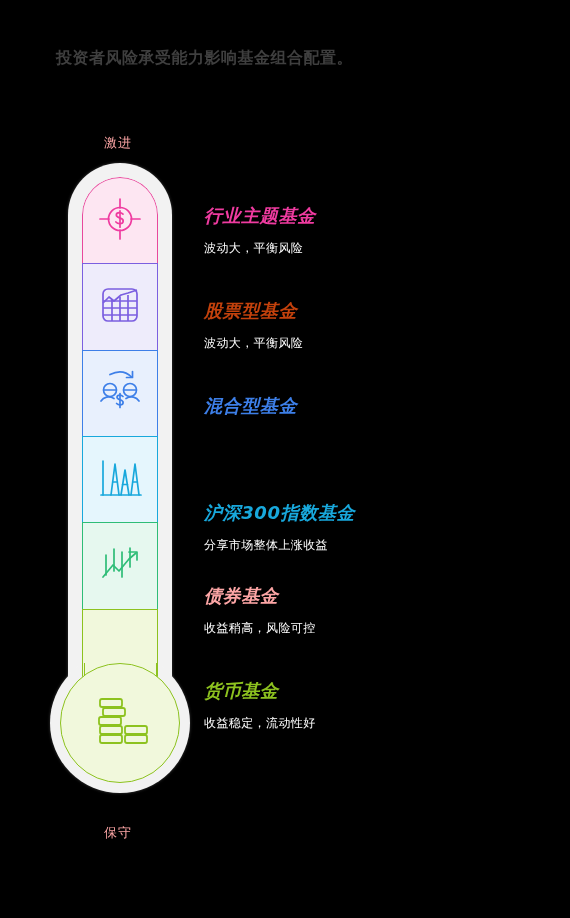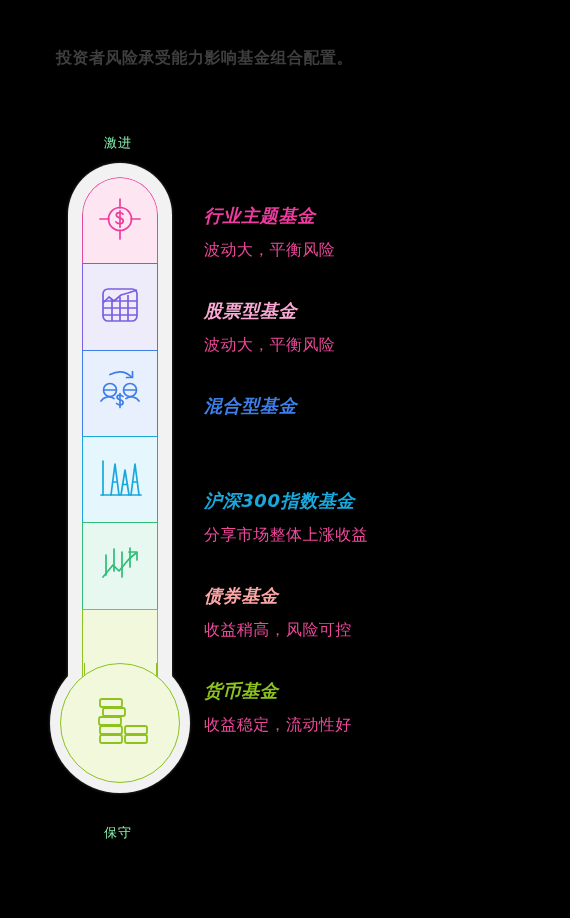--- a/index.html
+++ b/index.html
@@ -28,21 +28,21 @@
     line-height: 1.25;
     white-space: nowrap;
   }
 
   
   .scale-label {
     position: absolute;
     width: 160px;
     text-align: center;
     font-size: 13px;
-    color: #86efac;
+    color: #fca5a5;
     letter-spacing: 1px;
   }
   .scale-label.top  { left: 38px; top: 134px; }
   .scale-label.bottom { left: 38px; top: 824px; }
 
   
   #thermometer {
     position: absolute;
     left: 50px;
     top: 163px;
@@ -163,22 +163,22 @@
   .item { position: absolute; left: 0; width: 350px; }
   .item-title {
     font-size: 18px;
     font-weight: bold;
     letter-spacing: 0.6px;
     margin: 0 0 12px 0;
     white-space: nowrap;
     font-style: italic;
   }
   .item-desc {
-    font-size: 16px;
-    color: #ec4899;
+    font-size: 12px;
+    color: #ffffff;
     letter-spacing: 0.4px;
     margin: 0;
     white-space: nowrap;
   }
 </style>
 </head>
 <body>
 
 <div class="page-title">投资者风险承受能力影响基金组合配置。</div>
 
@@ -287,29 +287,29 @@
 </div>
 
 <div class="items">
 
   <div class="item" style="top:41px">
     <p class="item-title" style="color:#ef3ba0">行业主题基金</p>
     <p class="item-desc">波动大，平衡风险</p>
   </div>
 
   <div class="item" style="top:136px">
-    <p class="item-title" style="color:#f9a8d4">股票型基金</p>
+    <p class="item-title" style="color:#c2410c">股票型基金</p>
     <p class="item-desc">波动大，平衡风险</p>
   </div>
 
   <div class="item" style="top:231px">
     <p class="item-title" style="color:#3d7fe8">混合型基金</p>
   </div>
 
-  <div class="item" style="top:326px">
+  <div class="item" style="top:338px">
     <p class="item-title" style="color:#18a8dc">沪深300指数基金</p>
     <p class="item-desc">分享市场整体上涨收益</p>
   </div>
 
   <div class="item" style="top:421px">
     <p class="item-title" style="color:#fca5a5">债券基金</p>
     <p class="item-desc">收益稍高，风险可控</p>
   </div>
 
   <div class="item" style="top:516px">

